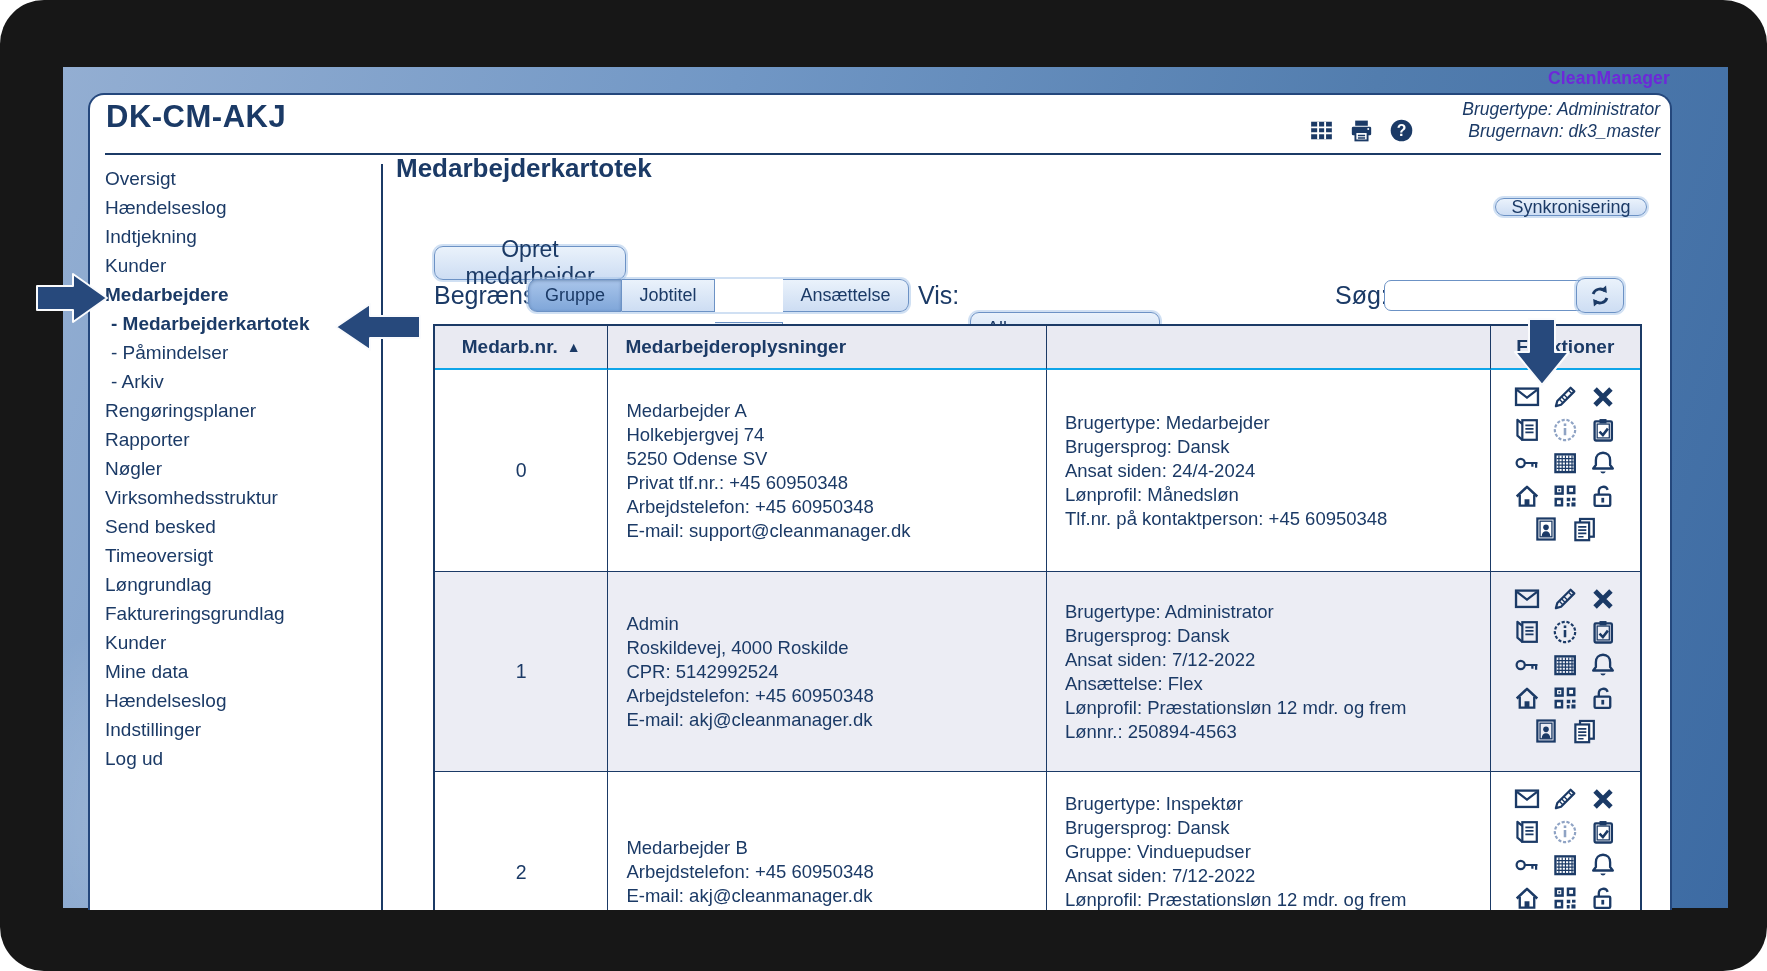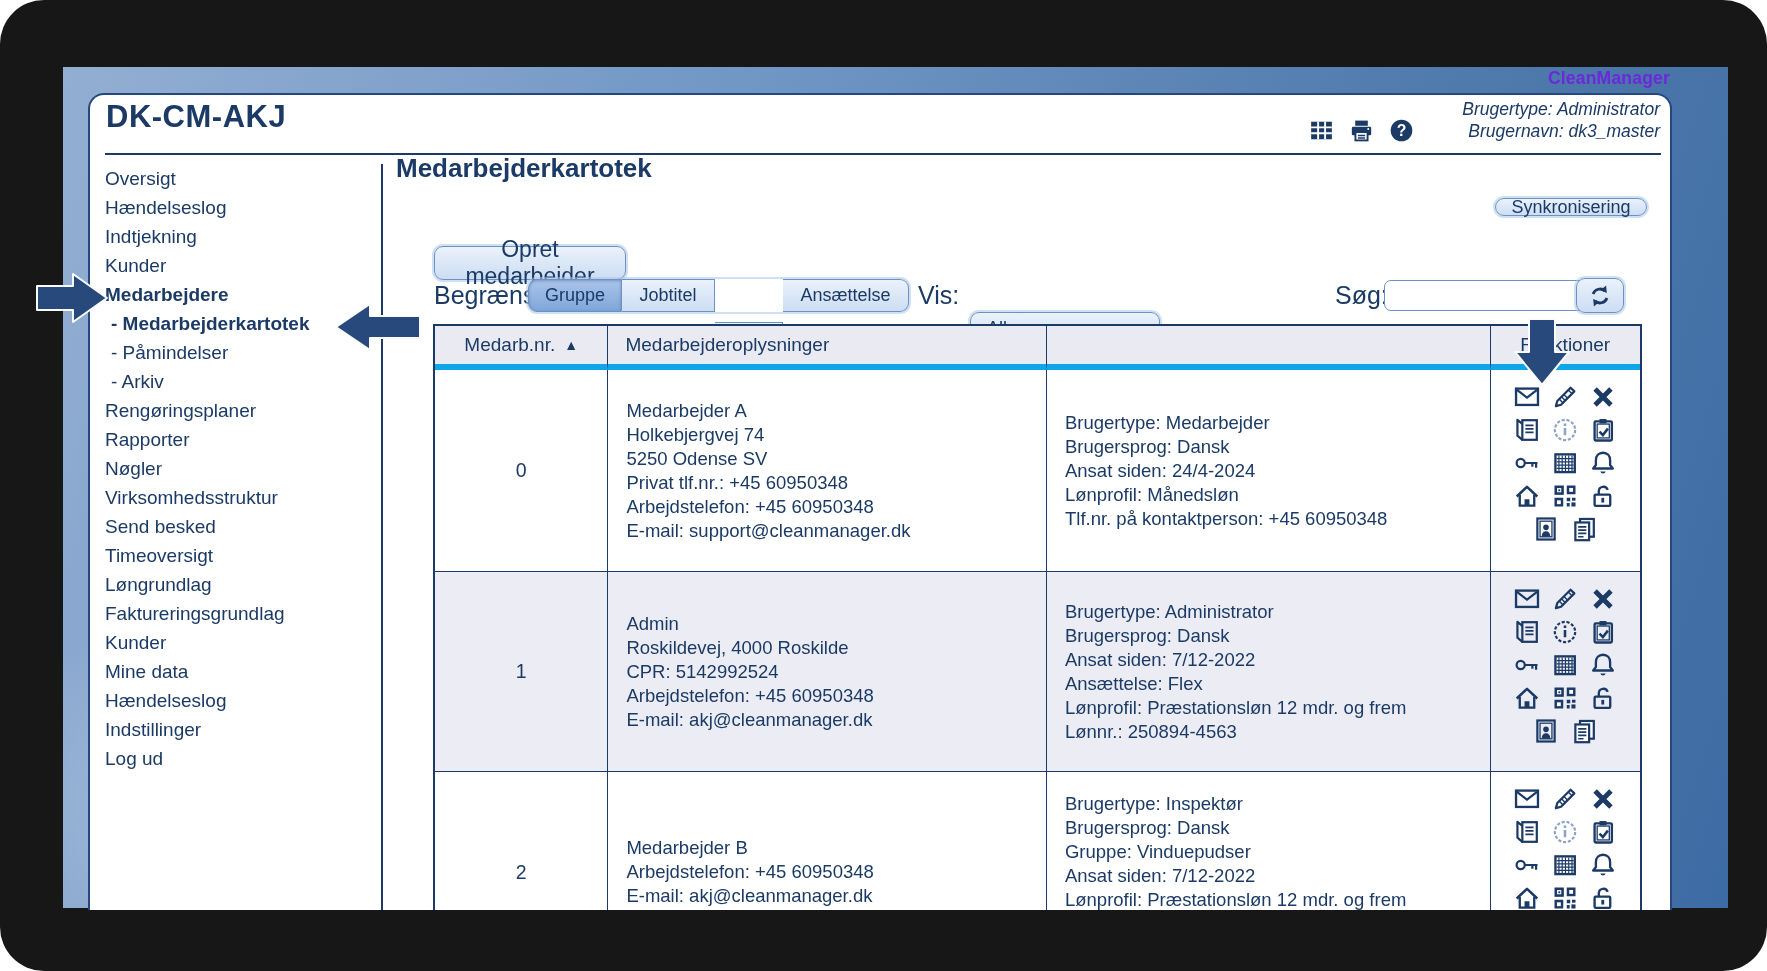--- a/index.html
+++ b/index.html
@@ -45,22 +45,22 @@
             padding:0 20px 0 16px;box-sizing:border-box;margin-top:33px;}
   .dropdown .caret{font-size:13px;color:#2d5188;}
   .search{position:absolute;left:1294px;top:185px;width:188px;height:29px;border:1.6px solid #6c92c5;
           border-radius:7px;font-size:17px;padding:0 8px;color:#1b3a66;outline:none;background:#fff;}
   .refresh{position:absolute;left:1486px;top:183px;width:48px;height:35px;}
   .refresh svg{width:26px;height:26px;}
   .tbl{position:absolute;left:343px;top:229px;width:1209px;border:2px solid #1b3a66;box-sizing:border-box;}
   .trow{display:flex;}
   .tcell{box-sizing:border-box;border-right:1.5px solid #1b3a66;}
   .tcell:last-child{border-right:none;}
-  .thead .tcell{height:44px;background:#e9eaf2;display:flex;align-items:center;font-weight:normal;
-                font-size:19px;border-bottom:6px solid #0ea5e9;}
+  .thead .tcell{height:44px;background:#e9eaf2;display:flex;align-items:center;font-weight:bold;
+                font-size:19px;border-bottom:2px solid #0ea5e9;}
   .thead .c-nr{justify-content:center;gap:9px;}
   .thead .c-info{padding-left:17px;}
   .thead .c-fn{justify-content:center;}
   .sortg{font-size:14px;}
   .brow{border-bottom:1.5px solid #1b3a66;}
   .brow:last-child{border-bottom:none;}
   .bg-alt{background:#ecedf4;}
   .c-nr{width:174px;}
   .c-info{width:440px;}
   .c-extra{width:445px;}

